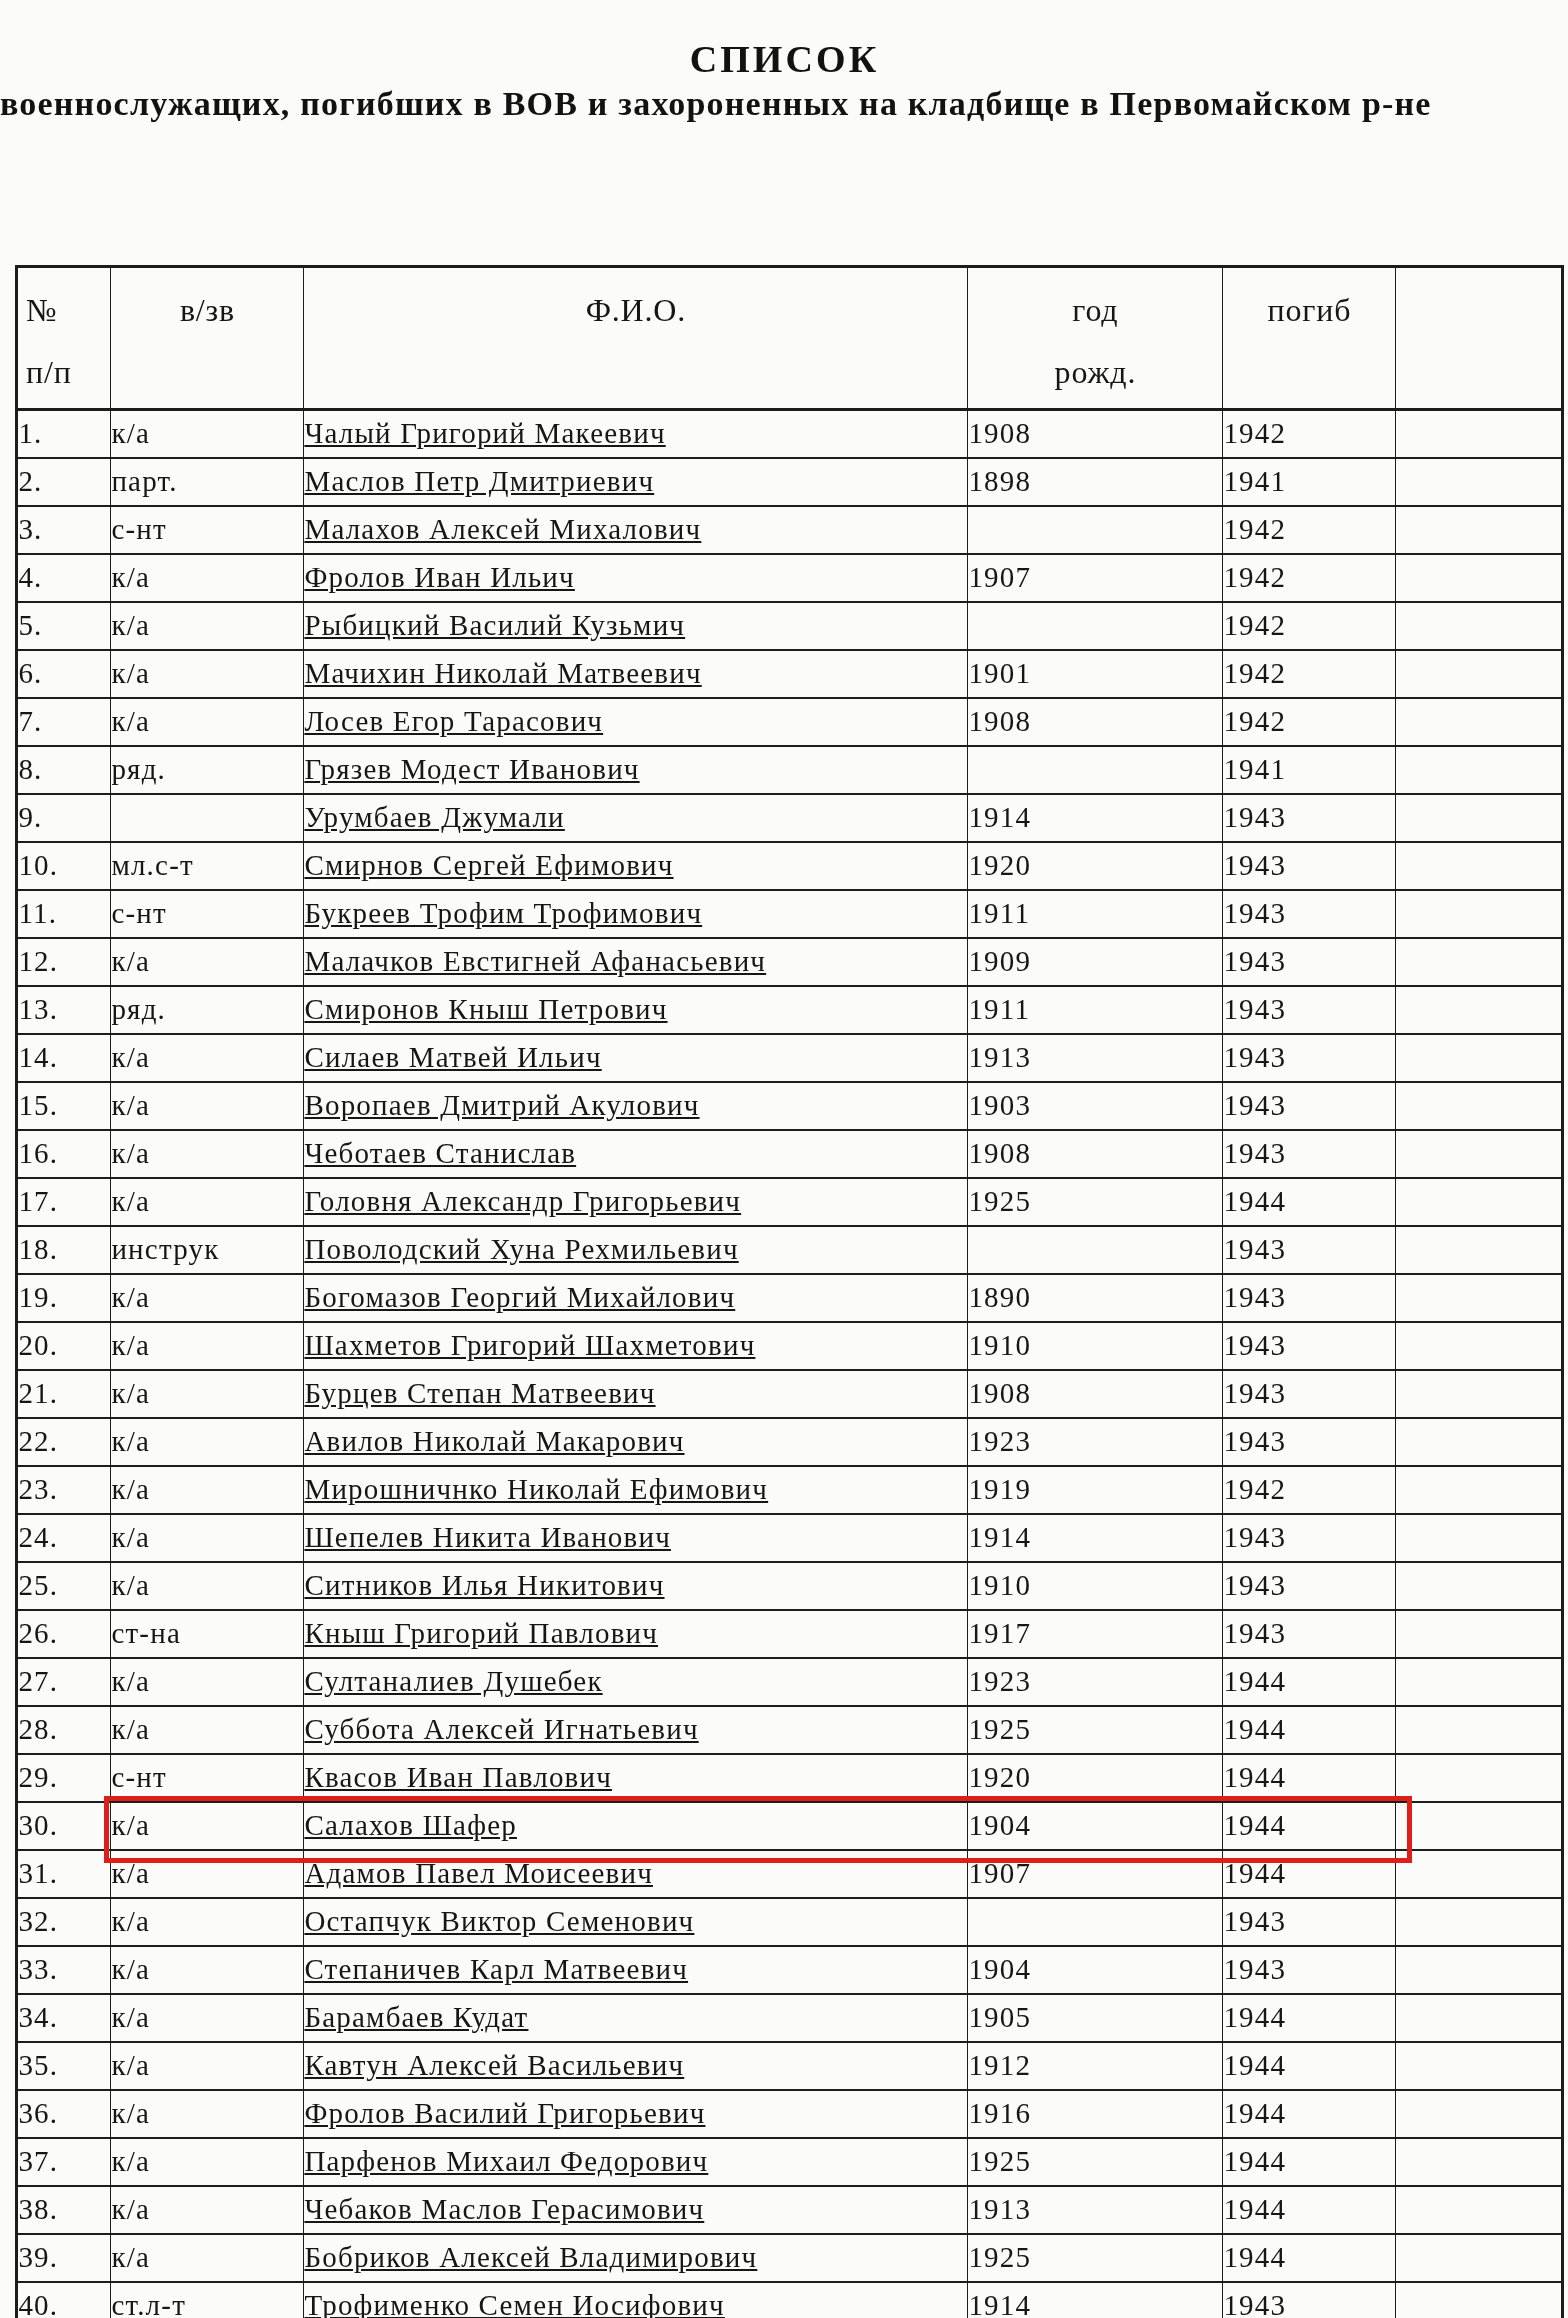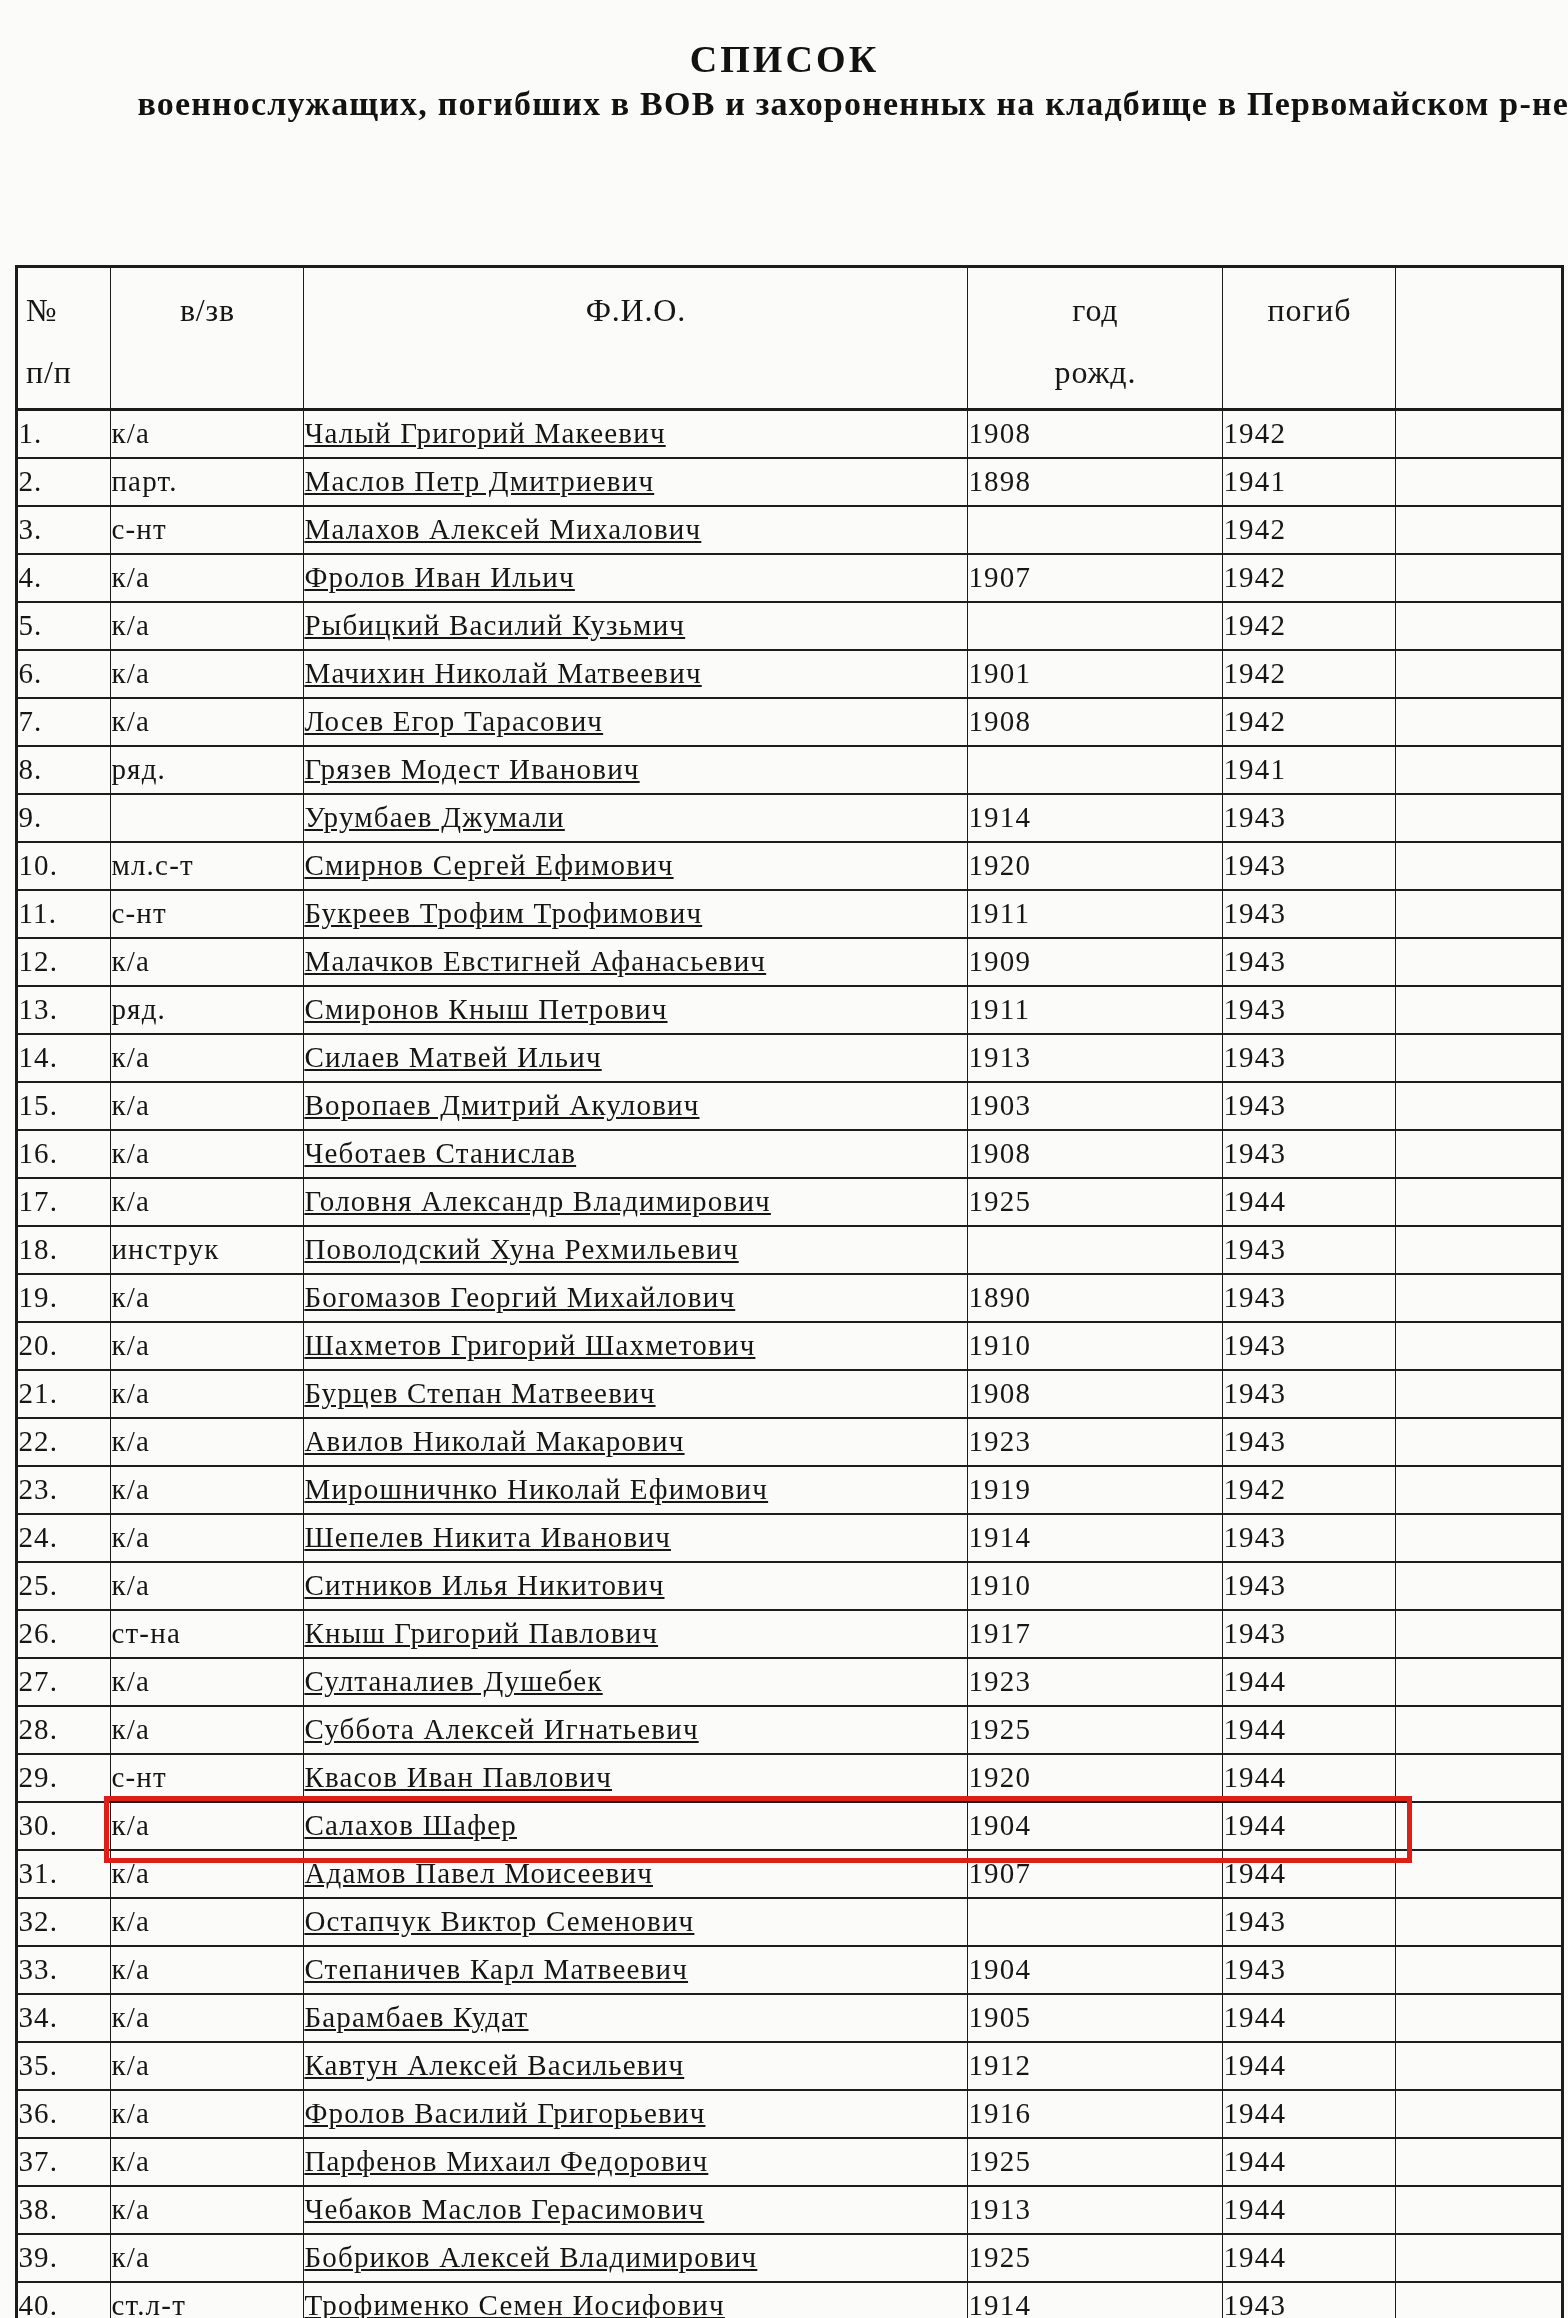--- a/index.html
+++ b/index.html
@@ -29,21 +29,21 @@
     font-size: 38px;
     font-weight: 700;
     letter-spacing: 3.1px;
     color: #121212;
   }
   .doc-subtitle {
     position: absolute;
     top: 85px;
     left: 0;
     width: 100%;
-    text-align: right;
+    text-align: left;
     font-size: 34px;
     font-weight: 700;
     letter-spacing: 1.2px;
     white-space: nowrap;
     color: #121212;
   }
   table.roster {
     position: absolute;
     left: 15.4px;
     top: 265px;
@@ -264,21 +264,21 @@
           <td data-name="row-number-cell">16.</td>
           <td data-name="rank-cell">к/а</td>
           <td data-name="name-cell">Чеботаев Станислав</td>
           <td data-name="birth-year-cell">1908</td>
           <td data-name="death-year-cell">1943</td>
           <td data-name="empty-cell"></td>
         </tr>
         <tr data-name="table-row">
           <td data-name="row-number-cell">17.</td>
           <td data-name="rank-cell">к/а</td>
-          <td data-name="name-cell">Головня Александр Владимирович</td>
+          <td data-name="name-cell">Головня Александр Григорьевич</td>
           <td data-name="birth-year-cell">1925</td>
           <td data-name="death-year-cell">1944</td>
           <td data-name="empty-cell"></td>
         </tr>
         <tr data-name="table-row">
           <td data-name="row-number-cell">18.</td>
           <td data-name="rank-cell">инструк</td>
           <td data-name="name-cell">Поволодский Хуна Рехмильевич</td>
           <td data-name="birth-year-cell"></td>
           <td data-name="death-year-cell">1943</td>

